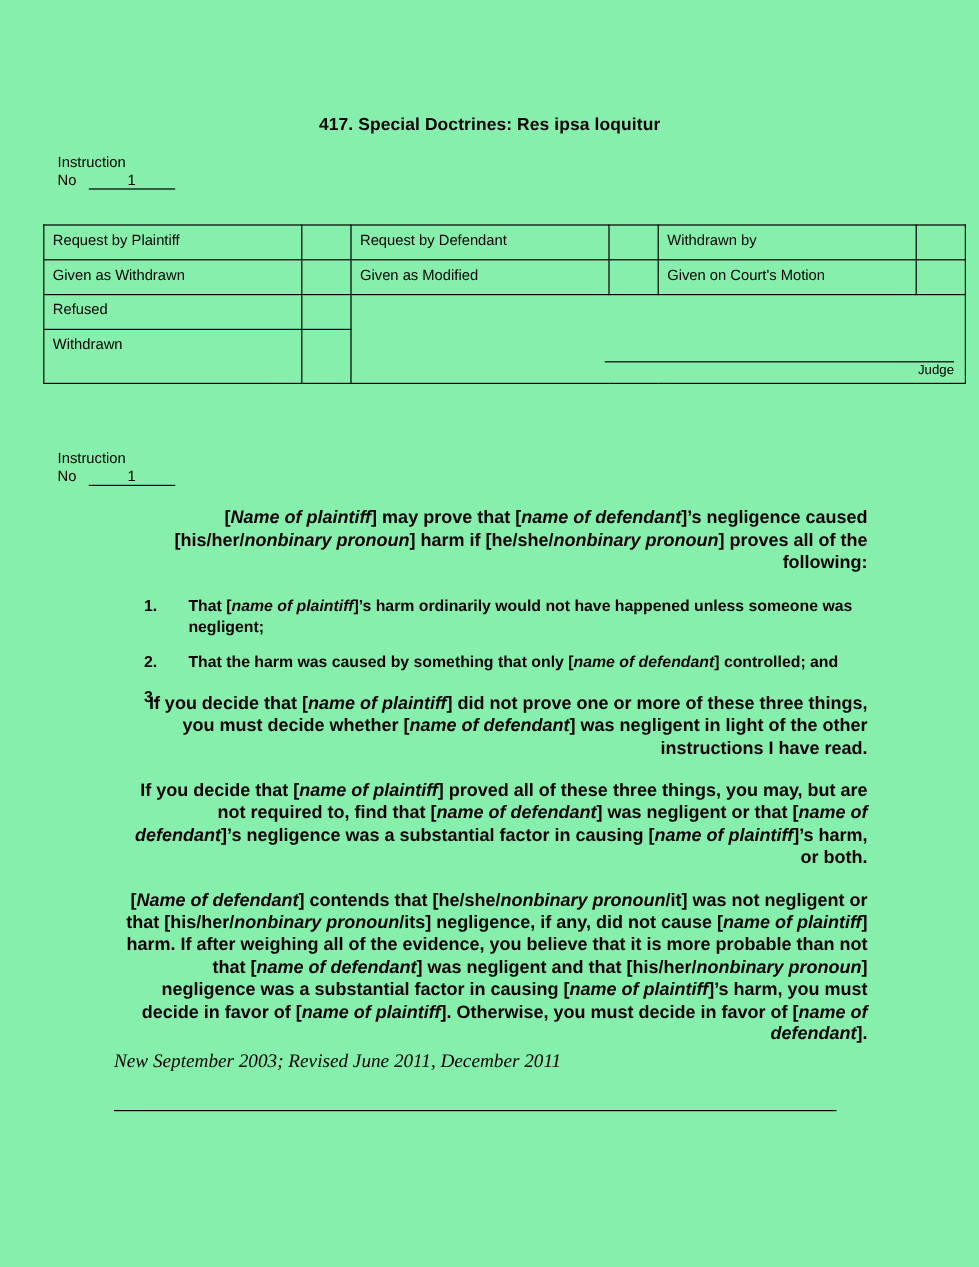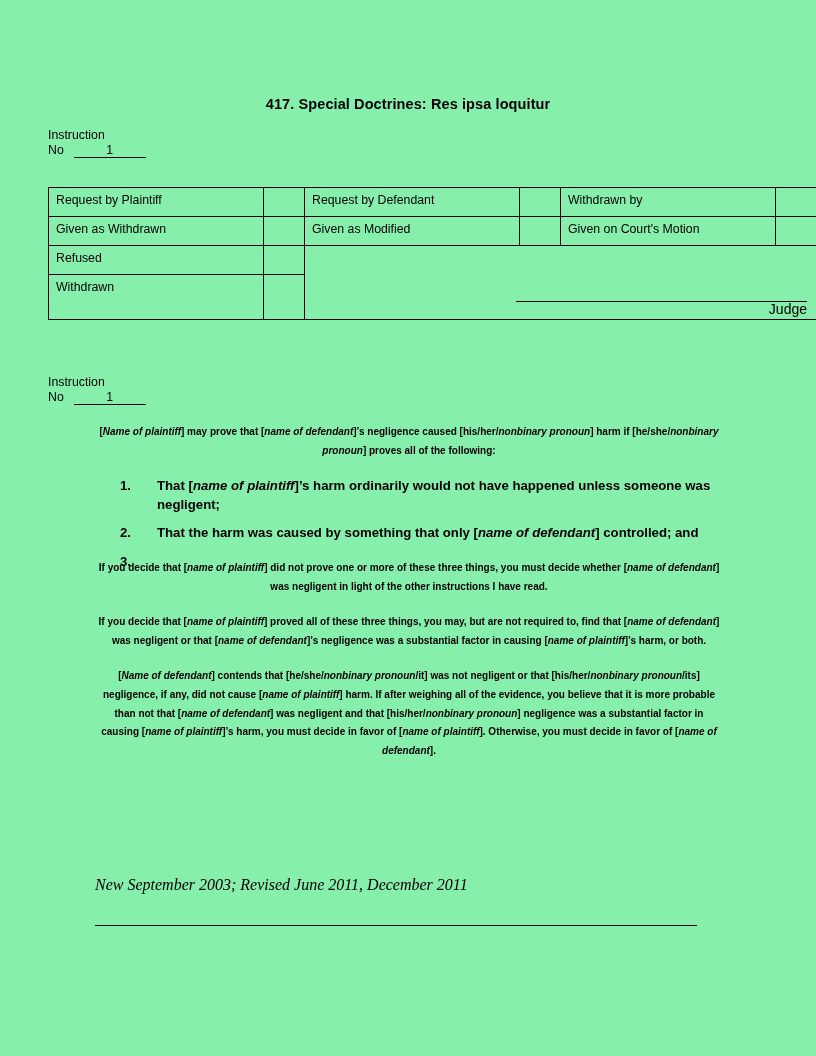--- a/index.html
+++ b/index.html
@@ -56,21 +56,21 @@
     line-height: 14px;
     padding-bottom: 0px;
   }
 
   #instr-top { top: 128px; }
   #instr-second { top: 375px; }
 
   
   .form-table {
     position: absolute;
-    left: 48px;
+    left: 36px;
     top: 187px;
     width: 720px;
     border-collapse: collapse;
     table-layout: fixed;
     font-size: 12.3px;
   }
   .form-table td {
     border: 1px solid #000;
     padding: 5px 0 5px 7px;
     vertical-align: top;
@@ -96,38 +96,38 @@
     bottom: 3px;
     width: 291px;
   }
   .sig-rule {
     border-bottom: 1px solid #000;
     height: 1px;
     width: 100%;
   }
   .sig-label {
     text-align: right;
-    font-size: 14px;
+    font-size: 11px;
     line-height: 13px;
     padding-top: 1px;
   }
 
   
   .body-wrap {
     position: absolute;
     left: 95px;
     top: 423px;
     width: 628px;
   }
   p.para {
     margin: 0 0 17px 0;
-    font-size: 10px;
+    font-size: 15px;
     line-height: 18.6px;
     font-weight: bold;
-    text-align: center;
+    text-align: right;
   }
   p.para:last-of-type { margin-bottom: 0; }
 
   ol.items {
     list-style: none;
     margin: 0 0 16px 0;
     padding: 0;
   }
   ol.items li {
     position: relative;

